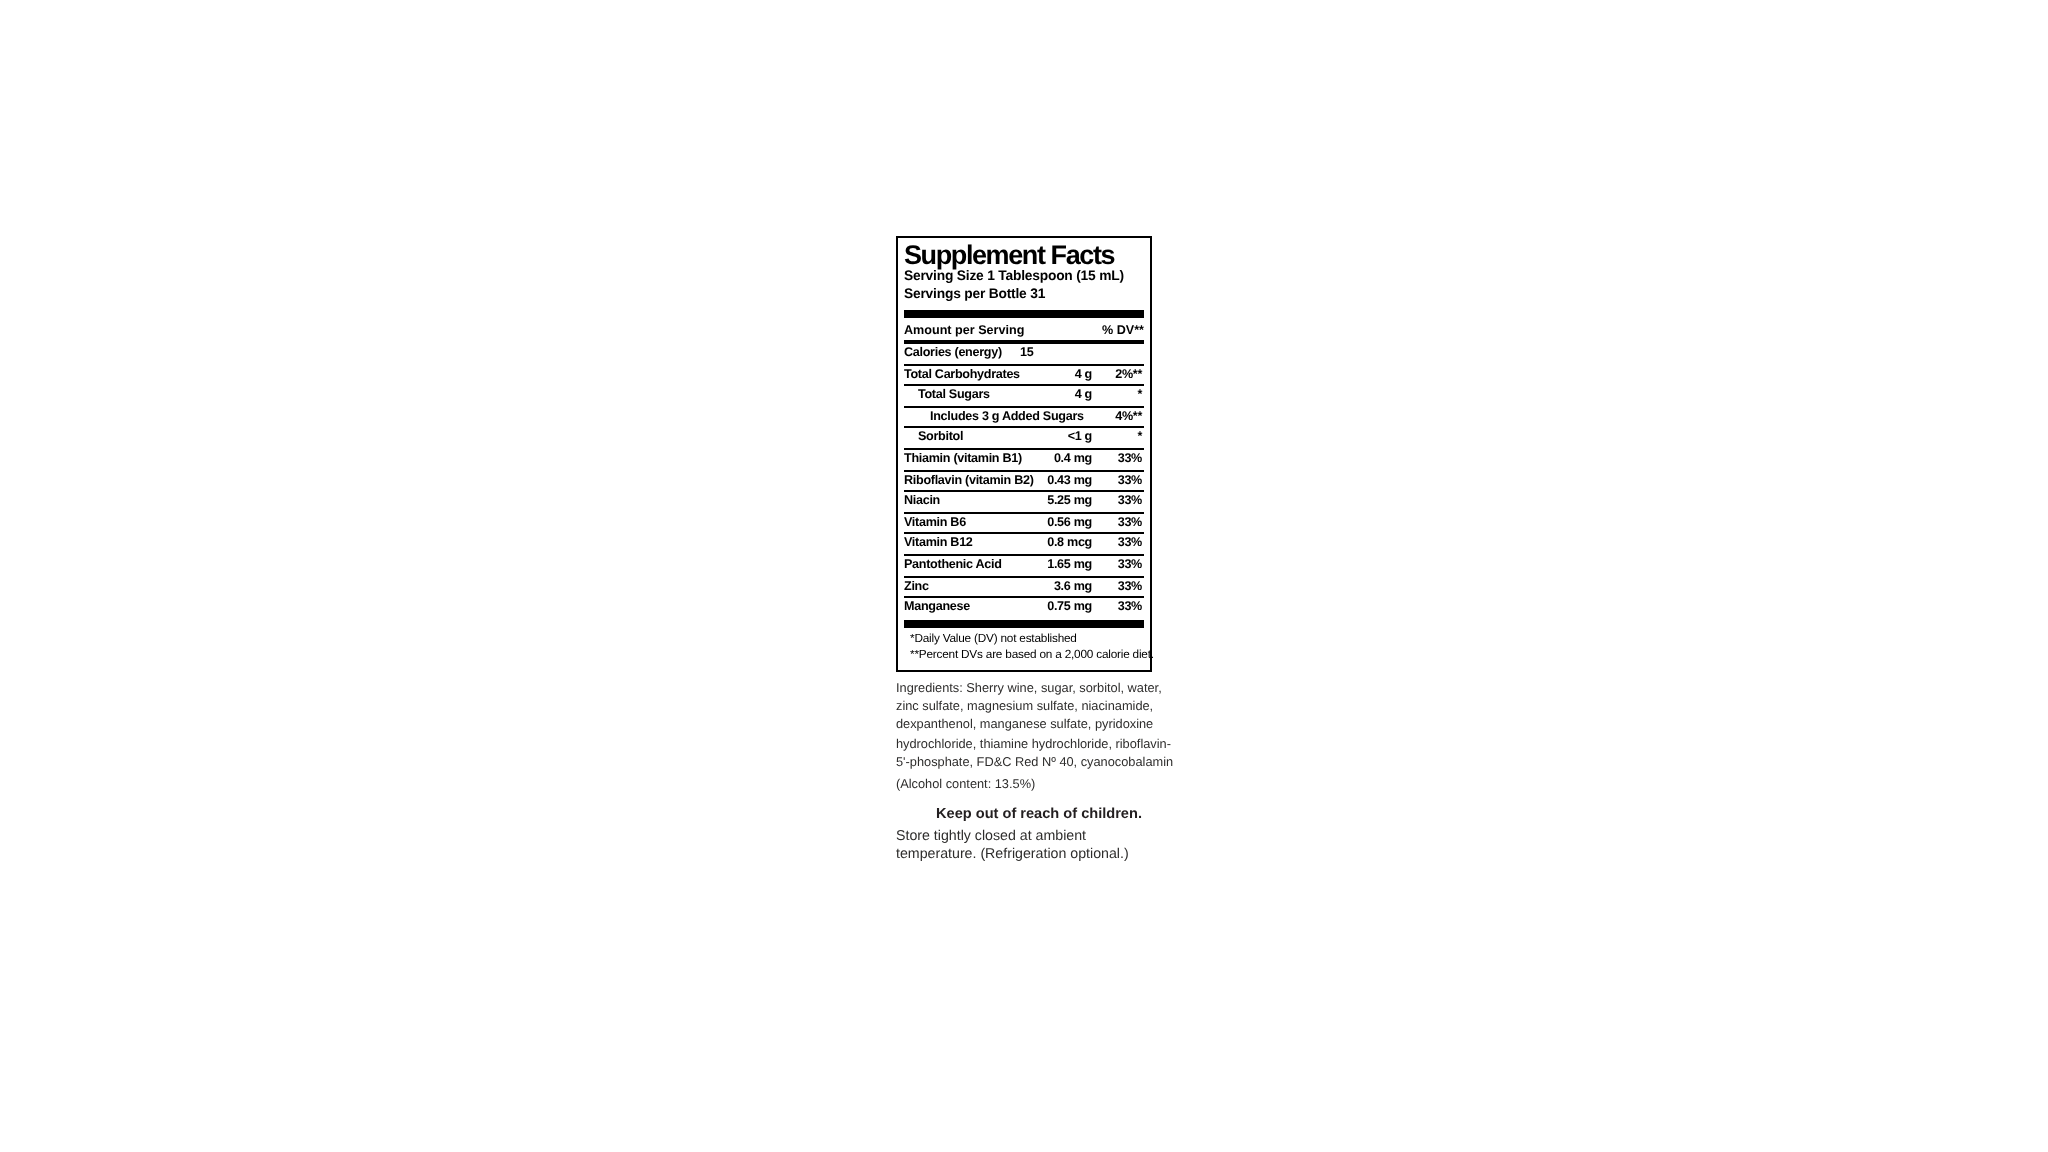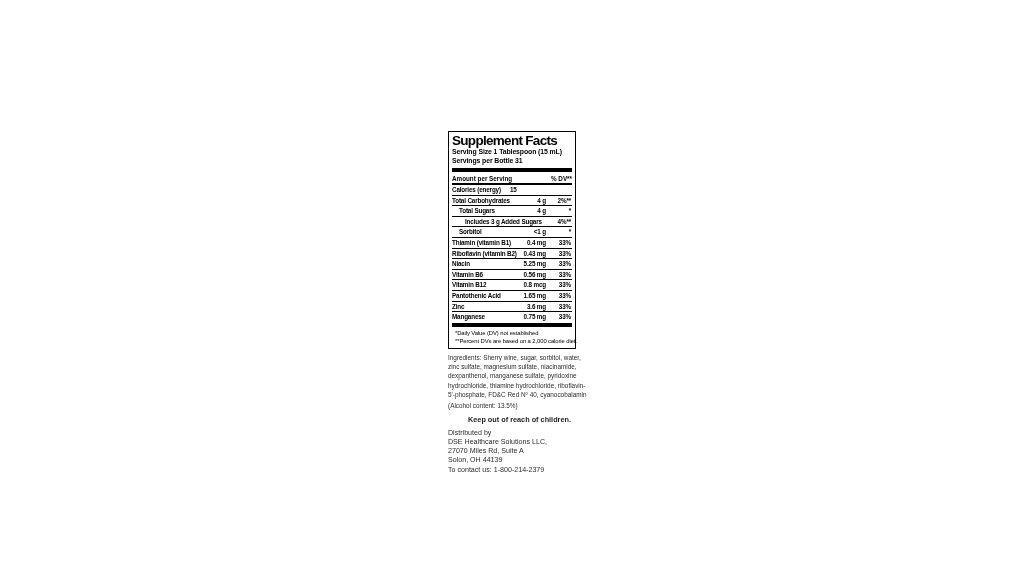--- a/index.html
+++ b/index.html
@@ -1,18 +1,18 @@
 <!DOCTYPE html>
 <html><head>
 <meta charset="utf-8">
 <style>
   html,body{margin:0;padding:0;background:#ffffff;}
   #stage{position:relative;width:1024px;height:576px;background:#ffffff;overflow:hidden;
          font-family:"Liberation Sans",sans-serif;color:#000;}
-  .col{position:absolute;left:448px;top:131px;width:128px;}
+  .col{position:absolute;left:448px;top:118px;width:128px;}
 
   
   .facts-box{box-sizing:border-box;border:1.6px solid #000;background:#fff;padding:1px 3px 2px;}
   .fb-title{font-weight:bold;font-size:13.5px;line-height:15px;letter-spacing:-0.7px;white-space:nowrap;}
   .fb-serving{font-weight:bold;font-size:6.9px;line-height:8.8px;letter-spacing:-0.1px;white-space:nowrap;}
   .bar-thick{height:4.5px;background:#000;margin:2px 0 1.5px;}
   .bar-thick.bottom{margin:1px 0 1.5px;}
   .bar-med{height:2.5px;background:#000;}
   .head-row{display:flex;justify-content:space-between;font-weight:bold;font-size:6.3px;line-height:9px;}
   #rows .row{position:relative;height:9.6px;font-size:6.3px;line-height:9.6px;font-weight:bold;
@@ -129,23 +129,20 @@
     <div class="below">
       <div class="ingredients">
           <div>Ingredients: Sherry wine, sugar, sorbitol, water,</div>
           <div>zinc sulfate, magnesium sulfate, niacinamide,</div>
           <div>dexpanthenol, manganese sulfate, pyridoxine</div>
           <div>hydrochloride, thiamine hydrochloride, riboflavin-</div>
           <div>5'-phosphate, FD&amp;C Red Nº 40, cyanocobalamin</div>
         </div>
       <div class="alcohol">(Alcohol content: 13.5%)</div>
       <div class="keepout">Keep out of reach of children.</div>
-      <div class="dist">
-          <div>Distributed by</div>
-          <div>DSE Healthcare Solutions LLC,</div>
-          <div>27070 Miles Rd, Suite A</div>
-          <div>Solon, OH 44139</div>
-          <div>To contact us: 1-800-214-2379</div>
+      <div class="store">
+          <div>Store tightly closed at ambient</div>
+          <div>temperature. (Refrigeration optional.)</div>
         </div>
     </div>
 
   </div>
 </div>
 
 </body></html>

